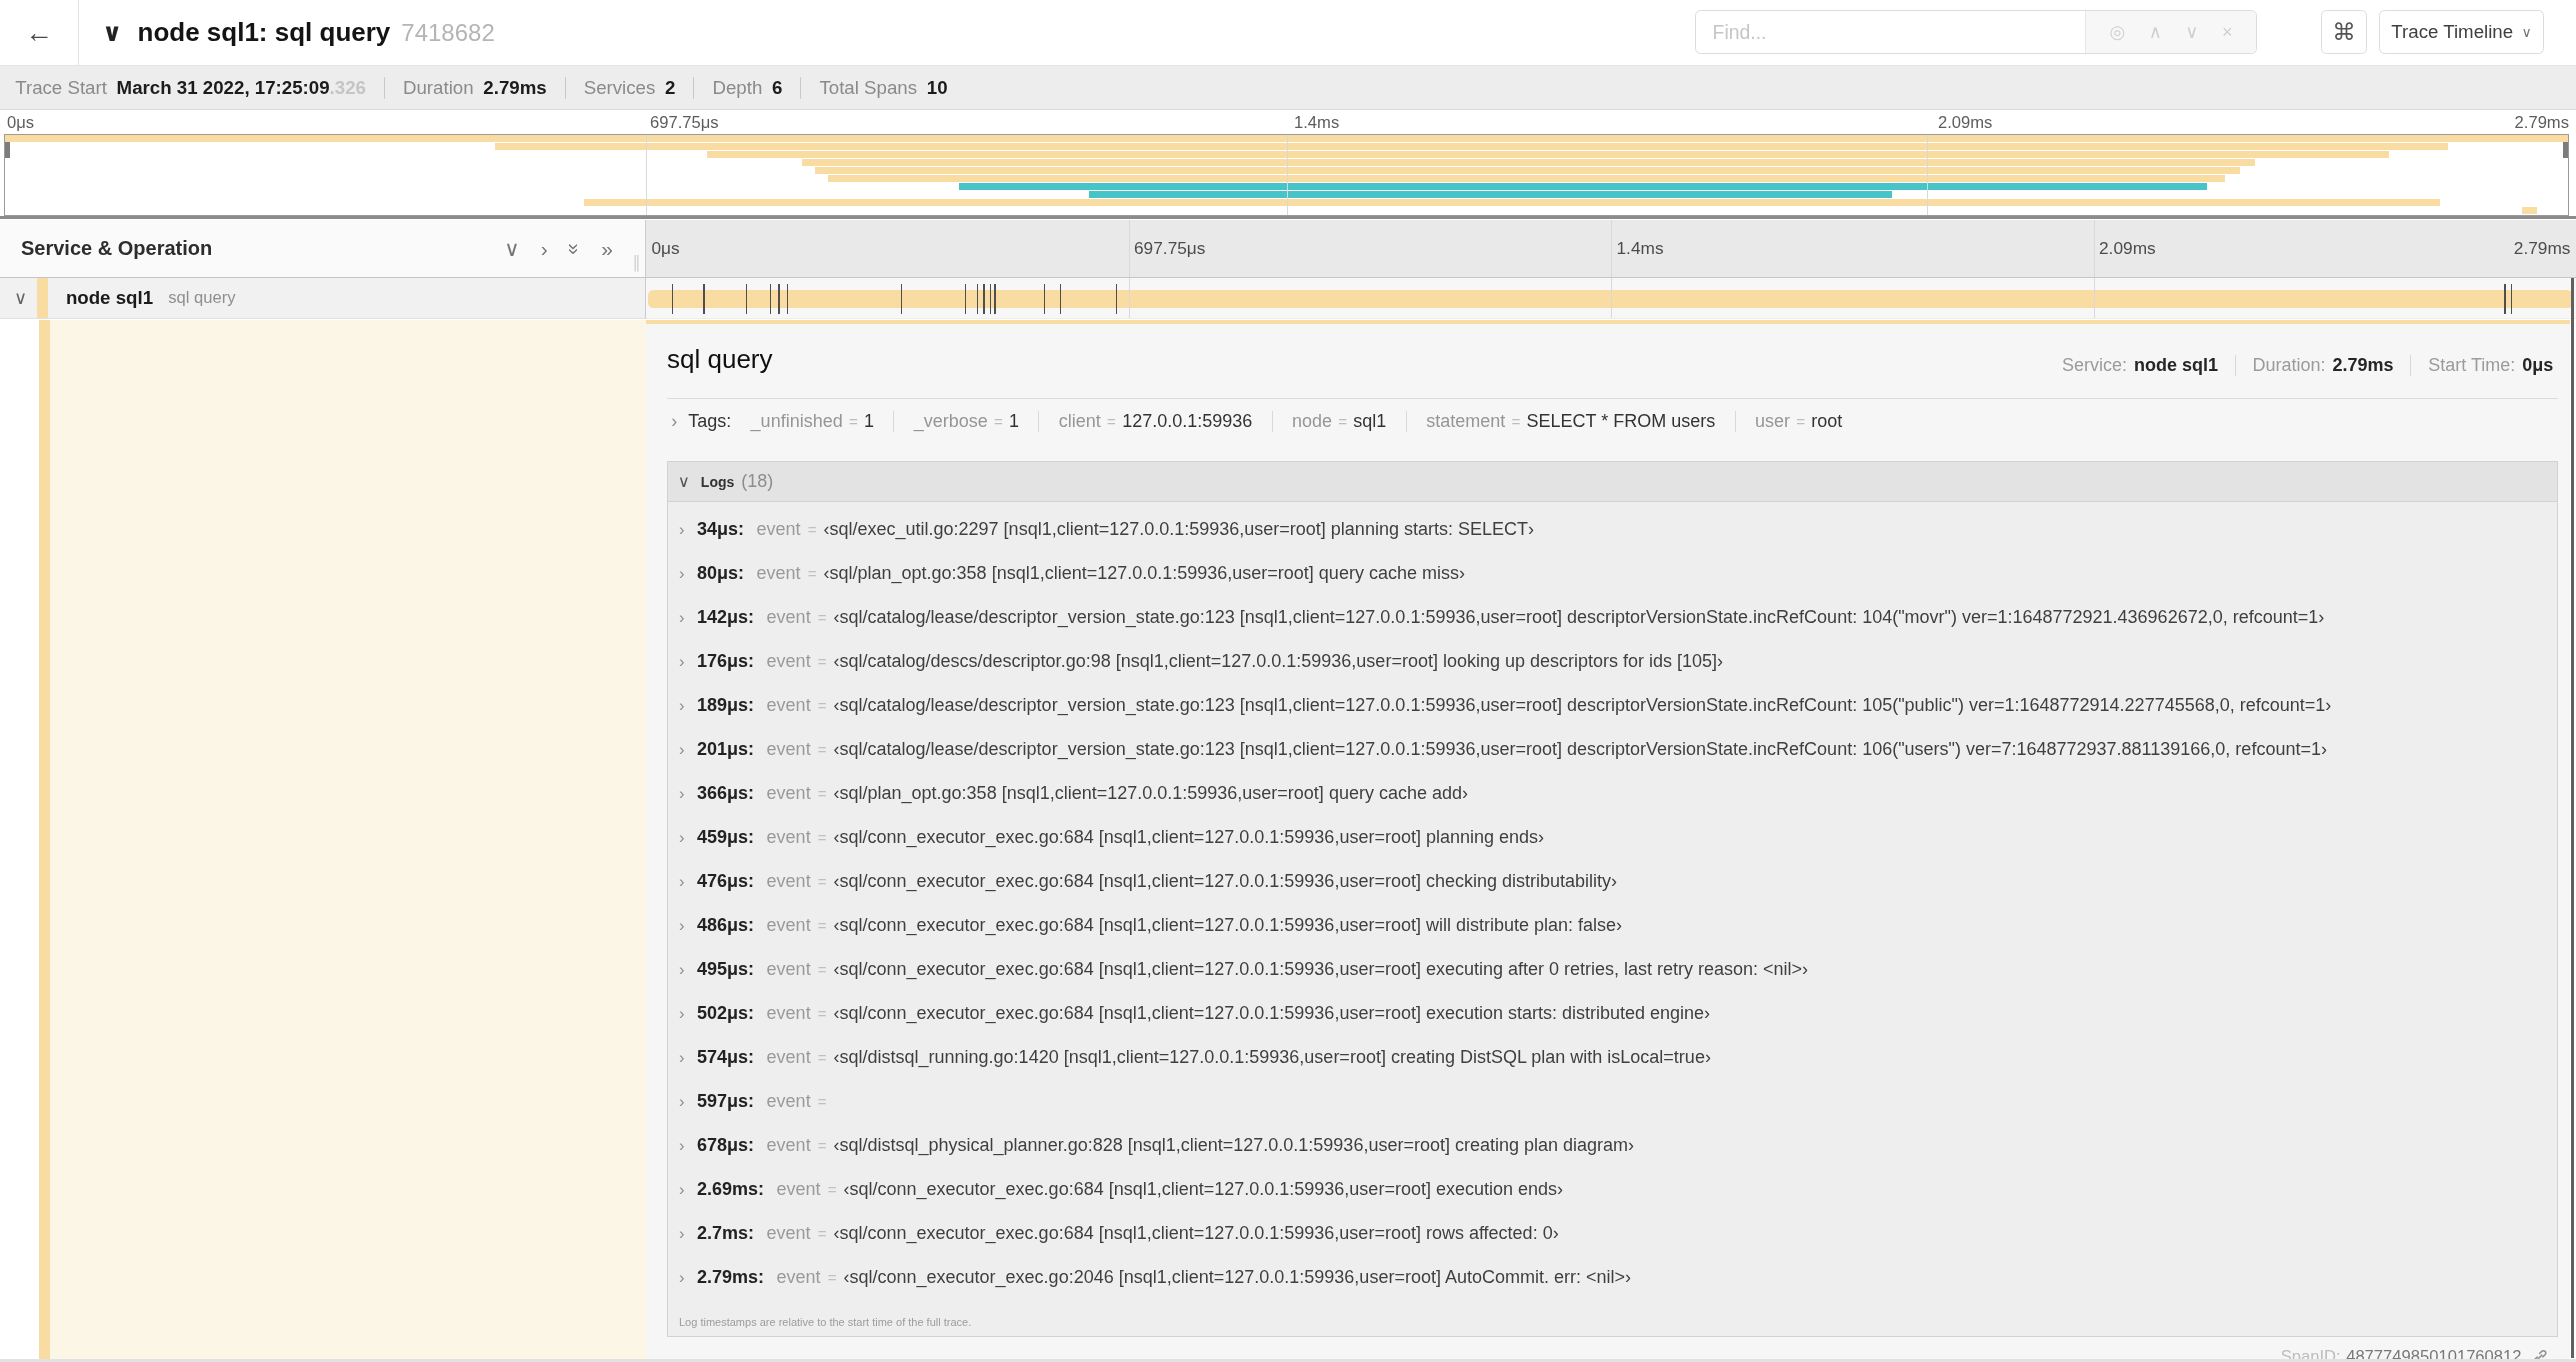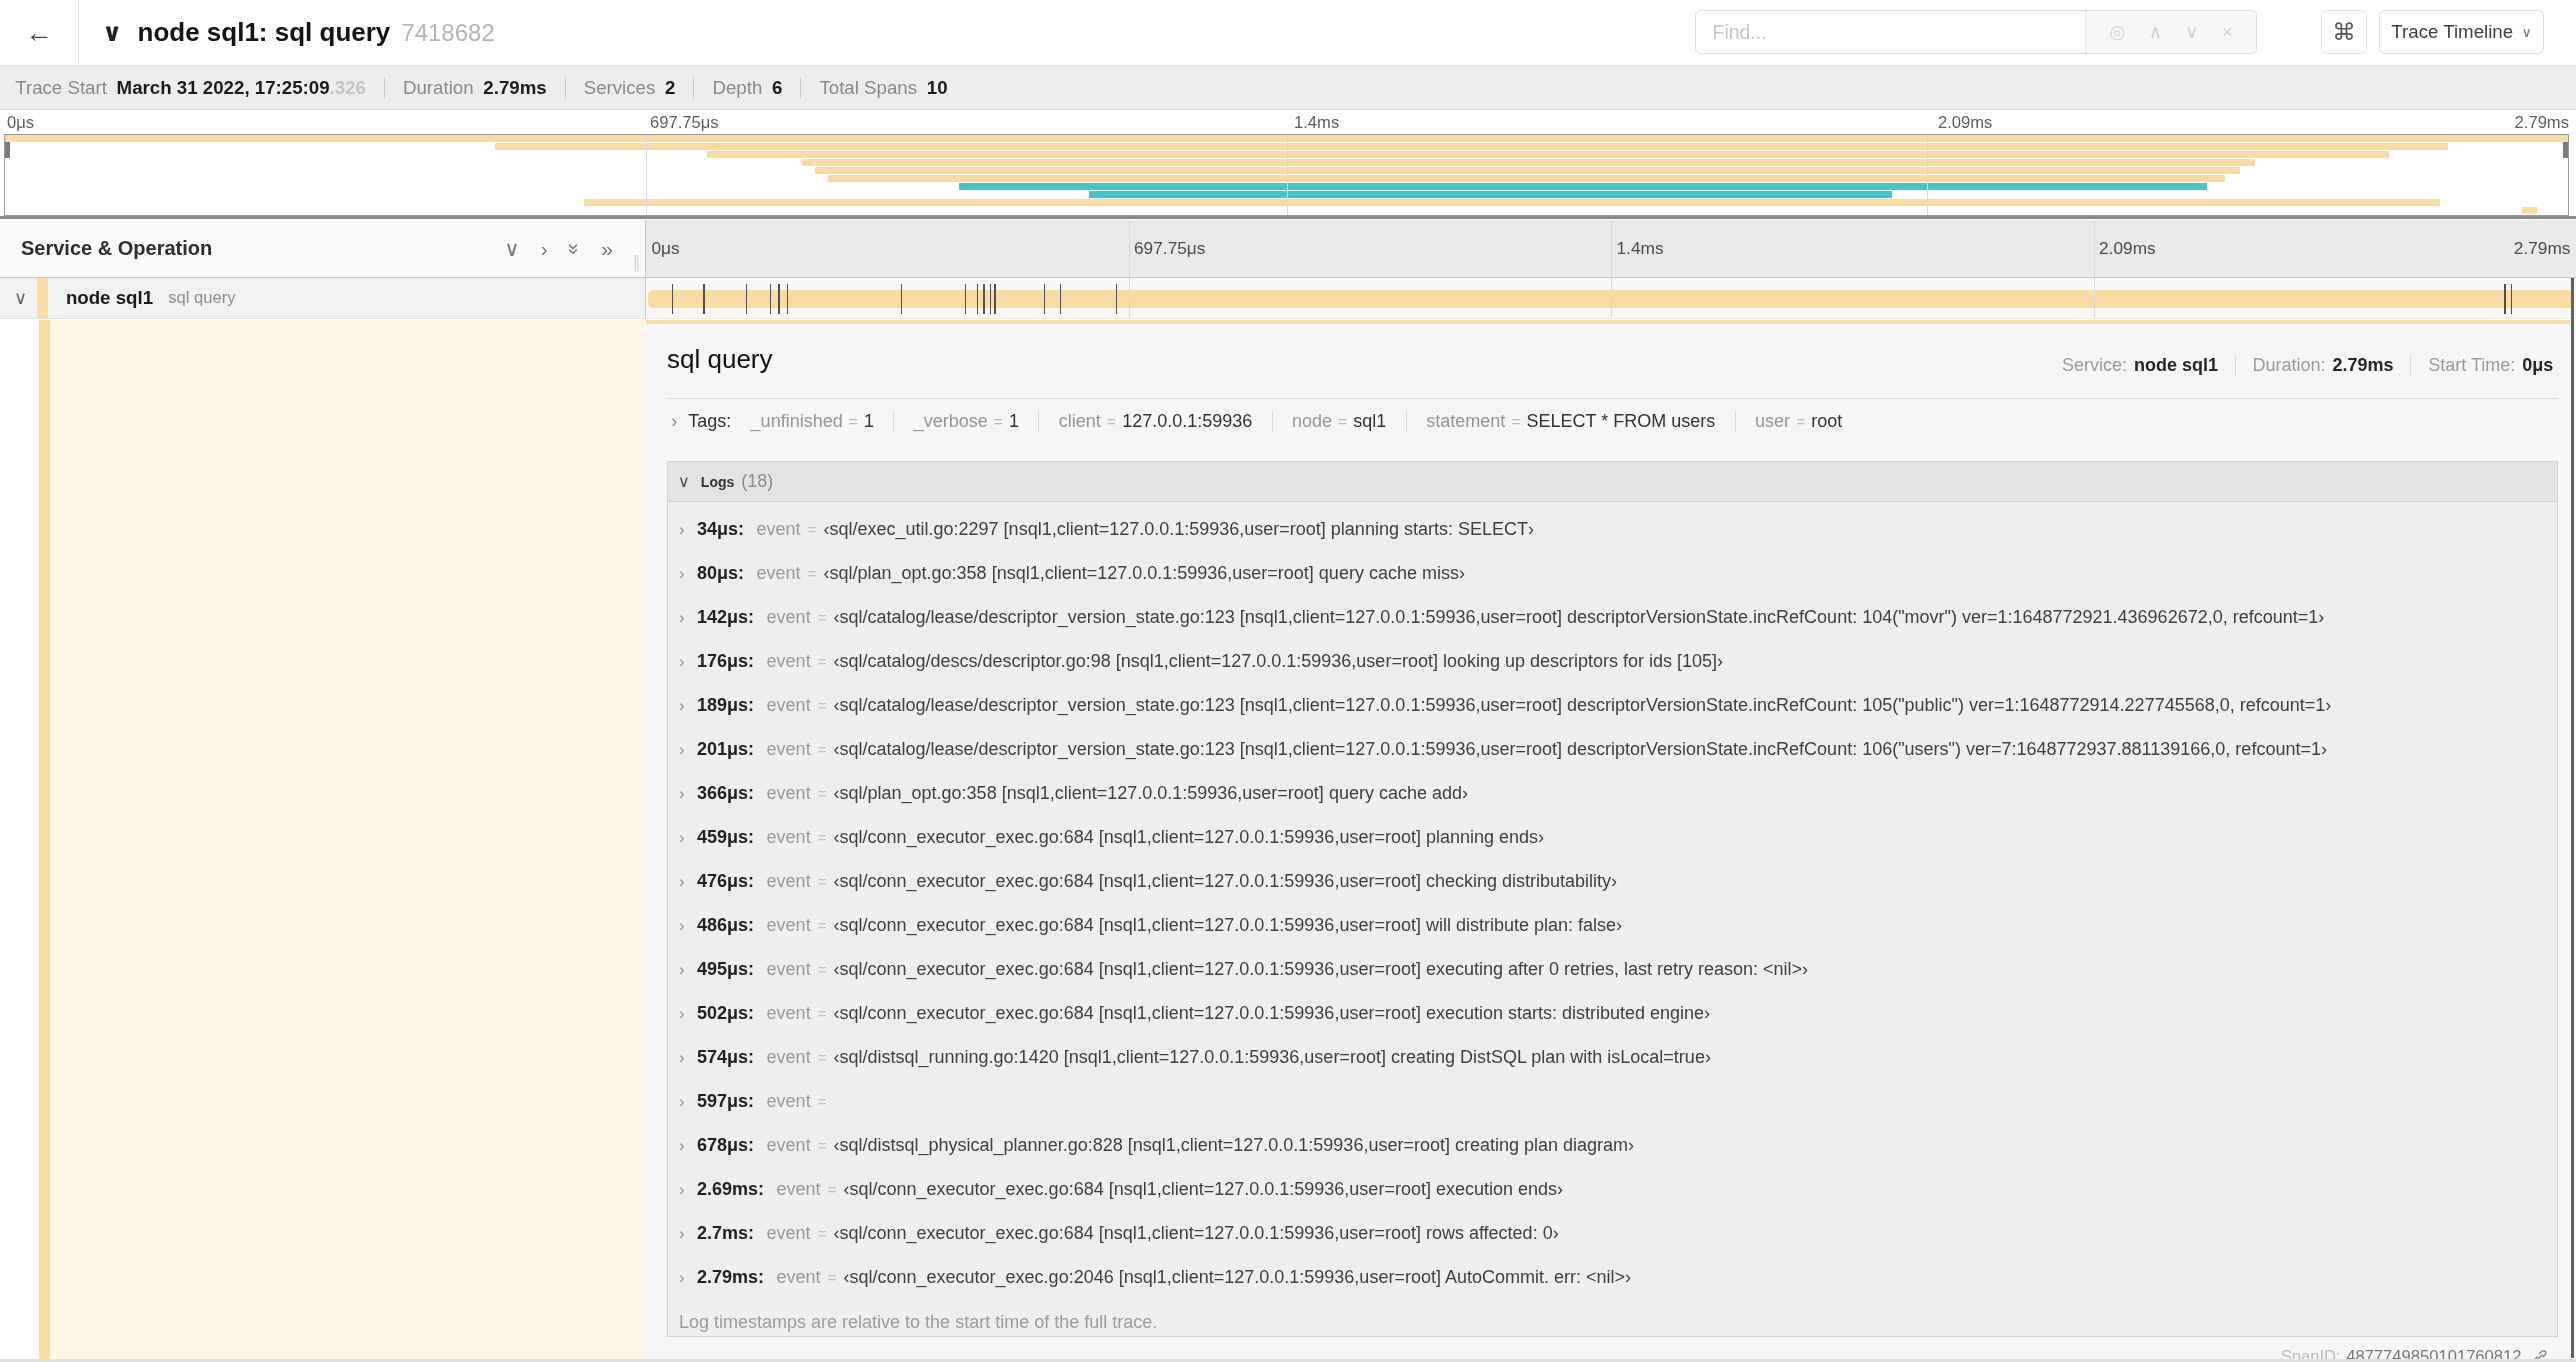--- a/index.html
+++ b/index.html
@@ -87,21 +87,21 @@
   .lh-chev{color:#555;margin:0 11px 0 9.7px;font-size:16.6px;}
   .logs-label{font-weight:700;font-size:14px;color:#333;margin-right:7px;}
   .logs-count{color:#8d8d8d;font-size:18px;}
   .logs-body{background:#eee;padding-top:5.5px;}
   .log-row{height:44px;display:flex;align-items:center;font-size:18px;cursor:pointer;}
   .l-chev{color:#8e8e8e;margin:0 12.5px 0 11px;font-size:16.6px;}
   .l-time{font-weight:700;color:#222;margin-right:12.5px;}
   .l-field{color:#9a9a9a;margin-right:7px;}
   .l-eq{color:#c0c0c0;font-size:15.2px;margin-right:7px;}
   .l-val{color:#3f3f3f;white-space:nowrap;}
-  .logs-note{height:28px;line-height:28px;color:#9c9c9c;font-size:18px;padding-left:11px;margin-top:8.3px;}
+  .logs-note{height:28px;line-height:28px;color:#9c9c9c;font-size:11px;padding-left:11px;margin-top:8.3px;}
   .spanid-row{height:40px;display:flex;align-items:center;justify-content:flex-end;padding-right:8.3px;font-size:16.6px;}
   .spanid-label{color:#bcbcbc;margin-right:5.5px;}
   .spanid-value{color:#787878;}
   .link-icon{margin-left:9.7px;cursor:pointer;display:flex;align-items:center;}
   .page-bottom{position:absolute;left:0;top:1359px;width:2576px;height:4.2px;background:#e2e2e2;}
   .right-scrollbar{position:absolute;left:2571px;top:278px;width:2.8px;height:1080px;background:#606060;}
 </style>
 </head>
 <body>
 

